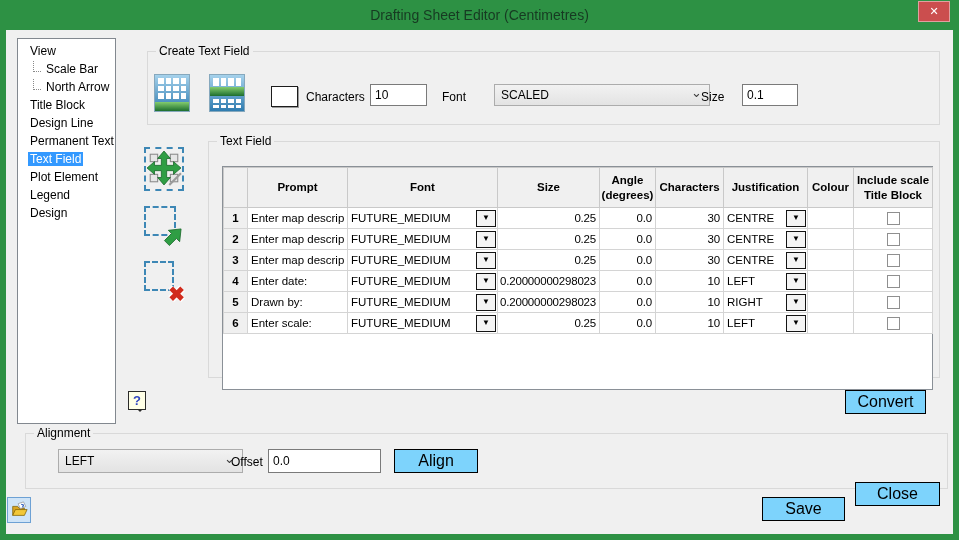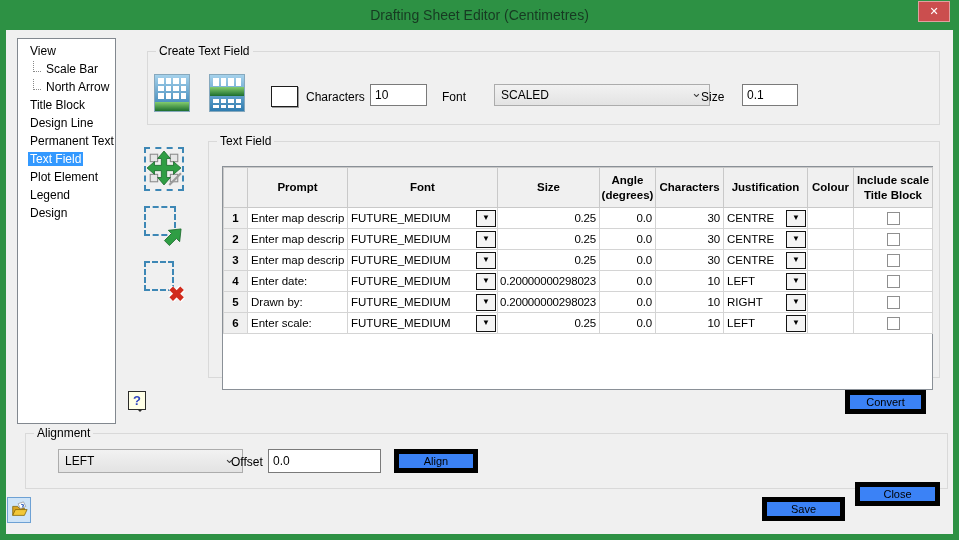--- a/index.html
+++ b/index.html
@@ -15,21 +15,21 @@
   .tree-item { height:18px; line-height:18px; padding-left:10px; white-space:nowrap; cursor:default; }
   .tree-item .lbl { padding:0 2px; }
   .tree-item.sel .lbl { background:#3399ff; color:#fff; }
   .connector { display:inline-block; width:8px; height:11px; border-left:1px dotted #8a8a8a; border-bottom:1px dotted #8a8a8a; margin:0 3px 0 5px; vertical-align:1px; }
 
   
   .group { position:absolute; border:1px solid #d9d9d9; }
   .glabel { position:absolute; top:-8px; left:8px; background:#f0f0f0; padding:0 3px; font-size:12px; white-space:nowrap; }
 
   
-  .btn { position:absolute; background:#3b82f6; border:5px solid #000000; font-size:11px; display:flex; align-items:center; justify-content:center; cursor:pointer; font-family:inherit; }
+  .btn { position:absolute; background:#7dd3fc; border:1px solid #000000; font-size:16px; display:flex; align-items:center; justify-content:center; cursor:pointer; font-family:inherit; }
   .tb { position:absolute; background:#fff; border:1px solid #7a7a7a; font-size:12px; padding:0 4px; font-family:inherit; }
   .combo { position:absolute; background:linear-gradient(#f2f2f2,#e3e3e3); border:1px solid #acacac; display:flex; align-items:center; padding-left:6px; cursor:pointer;margin-left:24px; }
   .combo .chev { margin-left:auto; padding-right:7px; color:#3c3c3c; font-size:13px; line-height:10px; transform:translateY(-2px); }
 
   
   .sheet { position:absolute; width:36px; height:38px; border:1px solid #86a8bd; display:flex; flex-direction:column; background:linear-gradient(180deg,#a6d2ec,#2f7cb0); }
   .sgrid { flex:1; display:grid; grid-template-columns:repeat(4,1fr); gap:2px; padding:3px; }
   .sgrid i { background:#fff; }
   .sgrid.one-row { flex:0 0 12px; padding-bottom:1px; }
   .band { height:9px; background:linear-gradient(180deg,#83cc6e,#1d6e2e); }

